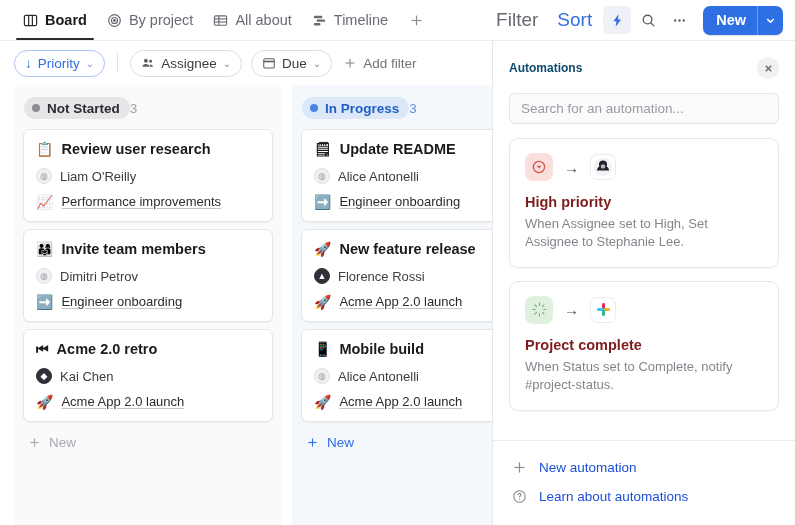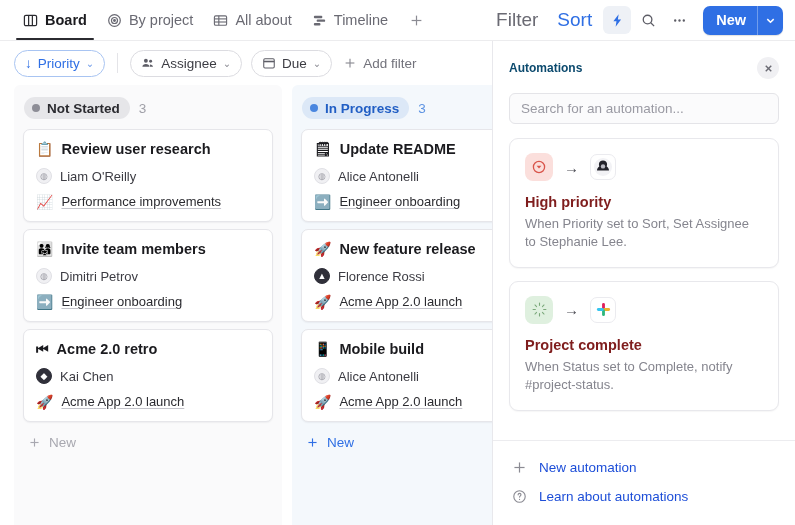--- a/index.html
+++ b/index.html
@@ -95,21 +95,21 @@
     padding: 0 0 0 14px; overflow: hidden; background: #fff;
   }
   .column {
     width: 268px; flex: 0 0 268px;
     display: flex; flex-direction: column;
     border-radius: 6px 6px 0 0;
     padding: 6px 0 0 0;
   }
   .column.notstarted { background: #fafafb; }
   .column.inprogress { background: #f4f8fc; }
-  .col-head { display: flex; align-items: center; gap: 9px; padding: 6px 10px 10px 10px; }
+  .col-head { display: flex; align-items: center; padding: 6px 10px 10px 10px; }
   .status-pill {
     display: flex; align-items: center; gap: 7px;
     height: 22px; padding: 0 10px 0 8px; border-radius: 11px;
     font-size: 13.5px; font-weight: bold; white-space: nowrap;
   }
   .status-pill .dot { width: 8px; height: 8px; border-radius: 50%; }
   .status-pill.gray { background: #e6e6e9; color: #2b2b30; }
   .status-pill.gray .dot { background: #8d8d96; }
   .status-pill.blue { background: #dce8f7; color: #215ec4; }
   .status-pill.blue .dot { background: #4a86df; }
@@ -493,21 +493,21 @@
           <div class="arrow">→</div>
           <div class="app-tile">
             <svg width="20" height="20" viewBox="0 0 20 20">
               <circle cx="10" cy="10" r="9" fill="#f2f2f5"></circle>
               <path d="M10 3.4c2.4 0 4.1 1.7 4.1 3.8 0 1-.4 1.7-.4 2.2 1.4.8 2.3 2.3 2.3 4.1H4c0-1.8.9-3.3 2.3-4.1 0-.5-.4-1.2-.4-2.2 0-2.1 1.7-3.8 4.1-3.8z" fill="#22222a"></path>
               <circle cx="10" cy="9.4" r="2.2" fill="#b9b9c2"></circle>
             </svg>
           </div>
         </div>
         <div class="auto-name">High priority</div>
-        <div class="auto-desc">When Priority set to Sort, Set Assignee to Stephanie Lee.</div>
+        <div class="auto-desc">When Assignee set to High, Set Assignee to Stephanie Lee.</div>
       </div>
 
       <div class="auto-card">
         <div class="auto-icons">
           <div class="ibadge green">
             <svg width="17" height="17" viewBox="0 0 18 18" stroke="#7ba87b" stroke-width="1.15" stroke-linecap="round">
               <line x1="9" y1="2.2" x2="9" y2="4.6"></line>
                 <line x1="9" y1="13.4" x2="9" y2="15.8"></line>
               <line x1="2.2" y1="9" x2="4.6" y2="9"></line>
                 <line x1="13.4" y1="9" x2="15.8" y2="9"></line>

